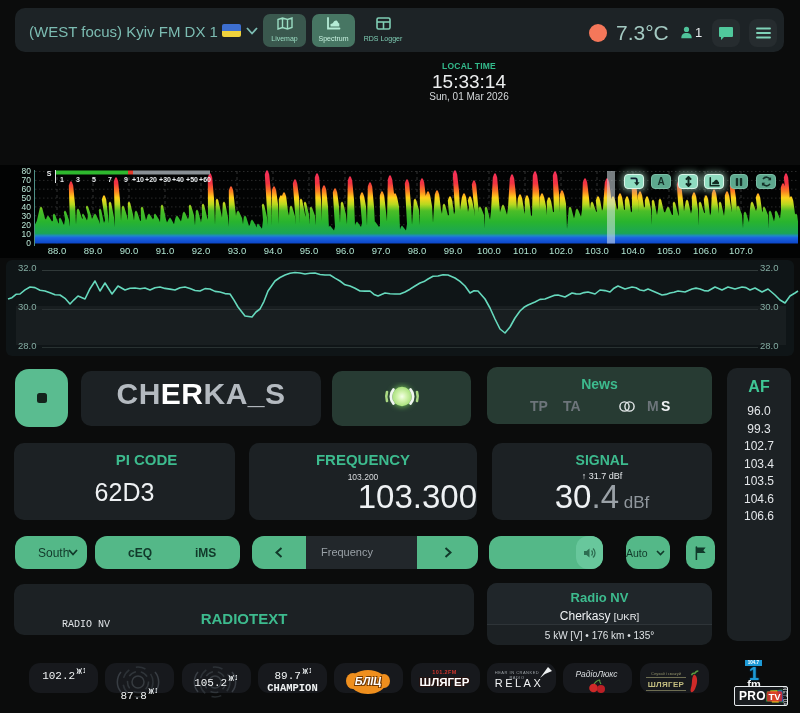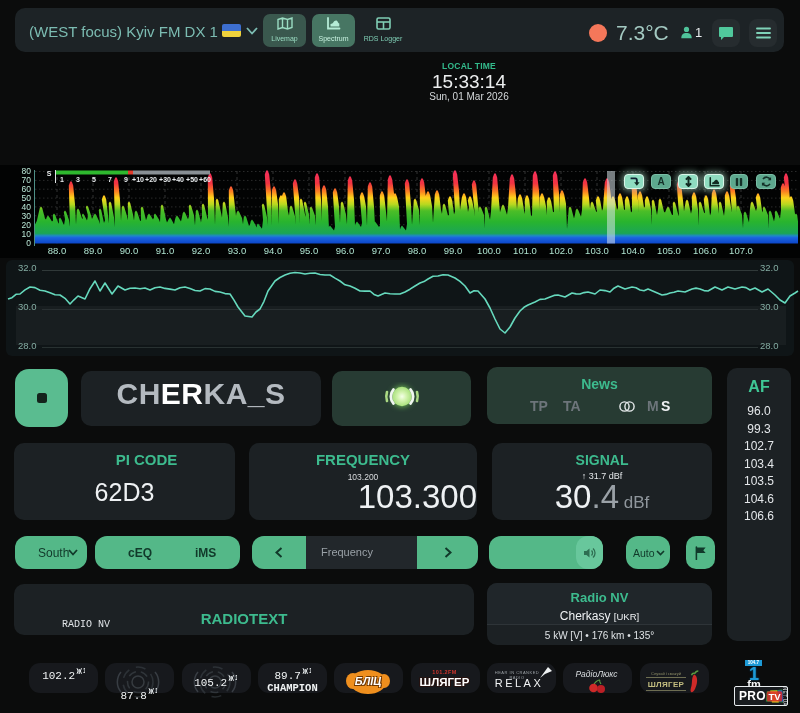--- a/index.html
+++ b/index.html
@@ -292,21 +292,21 @@
     </div>
 </div>
 <div class="greenbtn" style="left:489px;top:536px;width:114px;height:33px;"></div>
 <div class="abs" style="left:576px;top:536px;width:27px;height:33px;background:#68c79c;border-radius:12px;display:flex;align-items:center;justify-content:center;">
   <svg width="13" height="12" viewBox="0 0 13 12">
       <path d="M1 4 L3.5 4 L6.5 1.5 L6.5 10.5 L3.5 8 L1 8 Z" fill="#2e6e52"></path>
       <path d="M8.5 3.5 A3.5 3.5 0 0 1 8.5 8.5 M10 1.5 A6 6 0 0 1 10 10.5" fill="none" stroke="#2e6e52" stroke-width="1.3"></path>
     </svg>
 </div>
 <div class="greenbtn" style="left:626px;top:536px;width:44px;height:33px;font-size:11px;">
-    <span style="margin-left:7px;font-weight:normal;font-size:10.5px;">Auto</span>
+    <span style="font-weight:normal;font-size:10.5px;">Auto</span>
     <svg style="position:absolute;right:5px;" width="9" height="6" viewBox="0 0 9 6">
       <path d="M1 1 L4.5 4.5 L8 1" fill="none" stroke="#11392a" stroke-width="1.6"></path>
     </svg>
   </div>
 <div class="abs" style="left:686px;top:536px;width:29px;height:33px;background:#54b888;border-radius:10px;display:flex;align-items:center;justify-content:center;">
   <svg width="12" height="14" viewBox="0 0 13 15">
       <path d="M1.5 1 L1.5 14.5" stroke="#11392a" stroke-width="1.7" stroke-linecap="round"></path>
       <path d="M1.5 1.5 L11.5 1.5 L9 4.5 L11.5 7.5 L1.5 7.5 Z" fill="#11392a"></path>
     </svg>
 </div>

